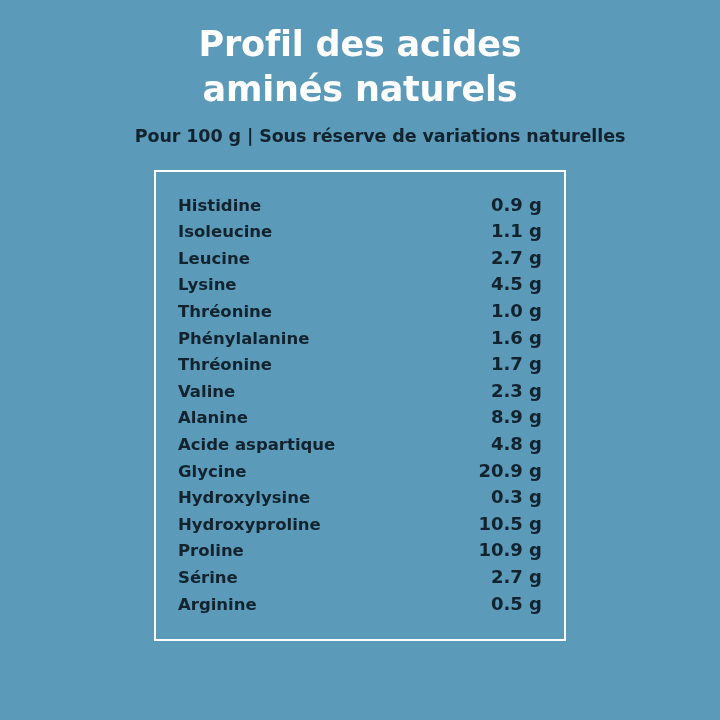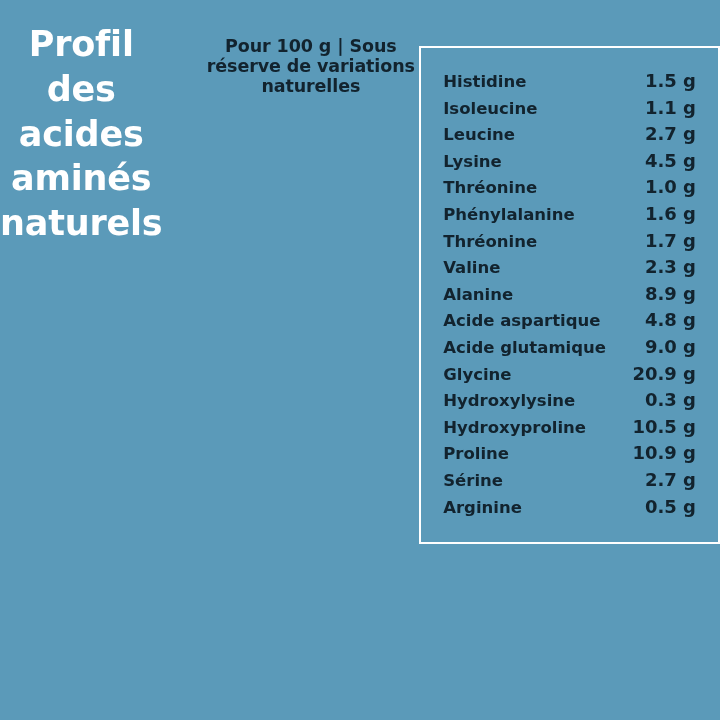--- a/index.html
+++ b/index.html
@@ -11,22 +11,22 @@
     height: 720px;
     background: #5b9ab9;
     font-family: "DejaVu Sans", sans-serif;
     overflow: hidden;
   }
   .page {
     width: 720px;
     height: 720px;
     box-sizing: border-box;
     display: flex;
-    flex-direction: row;
-    align-items: flex-start;
+    flex-direction: column;
+    align-items: center;
     padding-top: 22px;
   }
   .title {
     color: #ffffff;
     font-size: 35px;
     font-weight: bold;
     line-height: 1.28;
     text-align: center;
     letter-spacing: -0.2px;
     max-width: 560px;
@@ -77,21 +77,21 @@
   <div class="title">
     <div>Profil des acides</div>
     <div>aminés naturels</div>
   </div>
 
   <div class="subtitle">Pour 100 g | Sous réserve de variations naturelles</div>
 
   <div class="panel">
     <div class="row">
       <span class="name">Histidine</span>
-      <span class="value">1.5 g</span>
+      <span class="value">0.9 g</span>
     </div>
     <div class="row">
       <span class="name">Isoleucine</span>
       <span class="value">1.1 g</span>
     </div>
     <div class="row">
       <span class="name">Leucine</span>
       <span class="value">2.7 g</span>
     </div>
     <div class="row">
@@ -116,24 +116,20 @@
     </div>
     <div class="row">
       <span class="name">Alanine</span>
       <span class="value">8.9 g</span>
     </div>
     <div class="row">
       <span class="name">Acide aspartique</span>
       <span class="value">4.8 g</span>
     </div>
     <div class="row">
-      <span class="name">Acide glutamique</span>
-      <span class="value">9.0 g</span>
-    </div>
-    <div class="row">
       <span class="name">Glycine</span>
       <span class="value">20.9 g</span>
     </div>
     <div class="row">
       <span class="name">Hydroxylysine</span>
       <span class="value">0.3 g</span>
     </div>
     <div class="row">
       <span class="name">Hydroxyproline</span>
       <span class="value">10.5 g</span>

